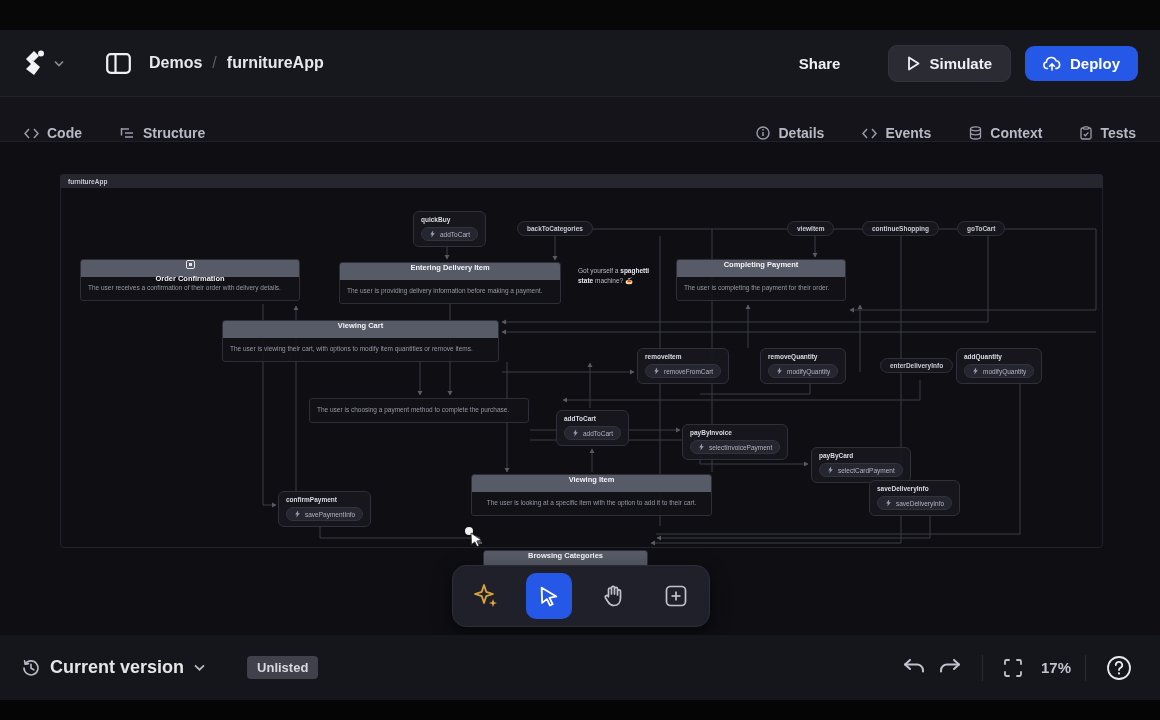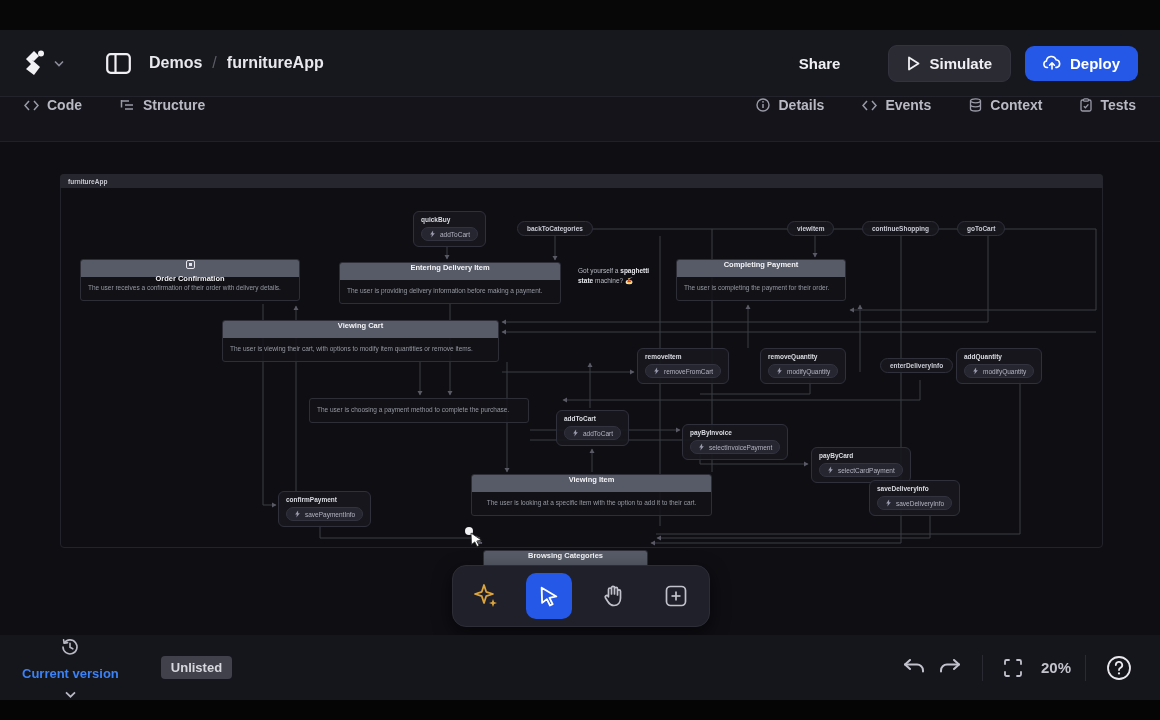--- a/index.html
+++ b/index.html
@@ -12,24 +12,24 @@
 
   
   .app-header { height:67px; background:#17171e; display:flex; align-items:center; padding:0 22px; border-bottom:1px solid #23232b; }
   .logo-wrap { display:flex; align-items:center; gap:8px; cursor:pointer; }
   .panel-btn { margin-left:42px; margin-right:18px; cursor:pointer; display:flex; }
   .crumbs { display:flex; align-items:center; gap:10px; font-size:16px; font-weight:bold; }
   .crumb-sep { color:#5c5c66; font-weight:normal; }
   .hdr-spacer { flex:1; }
   .share-btn { font-size:15px; font-weight:bold; color:#f0f0f4; background:none; border:none; cursor:pointer; margin-right:48px; font-family:inherit; }
   .sim-btn { display:flex; align-items:center; gap:9px; background:#2b2b34; color:#f0f0f4; font-size:15px; font-weight:bold; border:1px solid #33333d; border-radius:9px; padding:9px 18px; cursor:pointer; margin-right:14px; font-family:inherit; }
-  .deploy-btn { display:flex; align-items:flex-start; gap:9px; background:var(--accent-blue,#2658e8); color:#fff; font-size:15px; font-weight:bold; border:none; border-radius:9px; padding:9px 18px; cursor:pointer; font-family:inherit; }
+  .deploy-btn { display:flex; align-items:center; gap:9px; background:var(--accent-blue,#2658e8); color:#fff; font-size:15px; font-weight:bold; border:none; border-radius:9px; padding:9px 18px; cursor:pointer; font-family:inherit; }
 
   
-  .mode-nav { height:45px; background:#14141a; display:flex; align-items:flex-start; padding:0 24px; border-bottom:1px solid #20202a; }
+  .mode-nav { height:45px; background:#14141a; display:flex; align-items:flex-end; padding:0 24px; border-bottom:1px solid #20202a; }
   .nav-item { display:flex; align-items:center; gap:8px; color:#b9b9c4; font-size:14px; font-weight:bold; margin-right:38px; cursor:pointer; }
   .nav-item:last-child { margin-right:0; }
   .nav-spacer { flex:1; }
   .nav-item .nicon { color:#9a9aa8; display:flex; }
 
   
   .canvas { position:relative; height:493px; background:#0e0e13; overflow:hidden; }
   .machine-frame { position:absolute; left:60px; top:32px; width:1043px; height:374px; border:1px solid #23232c; border-radius:4px; }
   .machine-header { position:absolute; left:60px; top:32px; width:1043px; height:14px; background:#26262e; border-radius:4px 4px 0 0; display:flex; align-items:center; padding:0 8px; font-size:6.5px; font-weight:bold; color:#c8c8d2; }
   .edges { position:absolute; left:0; top:0; pointer-events:none; }
@@ -52,21 +52,21 @@
   .init-dot { position:absolute; width:8px; height:8px; border-radius:50%; background:#f2f2f5; }
   .mouse-cursor { position:absolute; }
 
   
   .float-toolbar { position:absolute; left:452px; top:423px; width:258px; height:62px; background:#20202a; border:1px solid #2d2d38; border-radius:14px; display:flex; align-items:center; justify-content:space-between; padding:0 10px; box-shadow:0 6px 18px rgba(0,0,0,.5); }
   .tool-btn { width:46px; height:46px; border:none; background:transparent; border-radius:10px; display:flex; align-items:center; justify-content:center; cursor:pointer; }
   .tool-btn.active { background:var(--accent-blue,#2658e8); }
 
   
   .status-bar { height:65px; background:#15151c; display:flex; align-items:center; padding:0 22px; }
-  .ver-menu { display:flex; align-items:center; gap:10px; color:#3b82f6; font-size:13px; font-weight:bold; cursor:pointer;flex-direction:column; }
+  .ver-menu { display:flex; align-items:center; gap:10px; color:#e5e5e5; font-size:18px; font-weight:bold; cursor:pointer; }
   .badge { margin-left:42px; background:#41414b; color:#d8d8df; font-size:13px; font-weight:bold; border-radius:4px; padding:4px 10px; }
   .sb-spacer { flex:1; }
   .icon-btn { background:none; border:none; cursor:pointer; display:flex; align-items:center; justify-content:center; padding:6px; }
   .sb-div { width:1px; height:26px; background:#2a2a33; margin:0 14px; }
   .zoom-pct { font-size:15px; font-weight:bold; color:#c3c3cc; margin-left:12px; }
 </style>
 </head>
 <body>
 
 <div class="top-strip"></div>
@@ -460,21 +460,21 @@
   </button>
   <div class="sb-div"></div>
   <button class="icon-btn">
     <svg width="20" height="20" viewBox="0 0 20 20" fill="none" stroke="#c2c2cc" stroke-width="1.8" stroke-linecap="round">
       <path d="M2 6 V3.5 A1.5 1.5 0 0 1 3.5 2 H6"></path>
         <path d="M14 2 h2.5 A1.5 1.5 0 0 1 18 3.5 V6"></path>
         <path d="M18 14 v2.5 a1.5 1.5 0 0 1 -1.5 1.5 H14"></path>
         <path d="M6 18 H3.5 A1.5 1.5 0 0 1 2 16.5 V14"></path>
     </svg>
   </button>
-  <span class="zoom-pct">20%</span>
+  <span class="zoom-pct">17%</span>
   <div class="sb-div"></div>
   <button class="icon-btn">
     <svg width="26" height="26" viewBox="0 0 26 26">
         <circle cx="13" cy="13" r="11" fill="none" stroke="#e8e8ee" stroke-width="1.8"></circle>
         <path d="M9.8 10 a3.2 3.2 0 1 1 4.6 2.9 c-1 .5 -1.4 1 -1.4 2.1" fill="none" stroke="#e8e8ee" stroke-width="1.8" stroke-linecap="round"></path>
         <circle cx="13" cy="18.4" r="1.1" fill="#e8e8ee"></circle>
       </svg>
   </button>
 </div>
 

